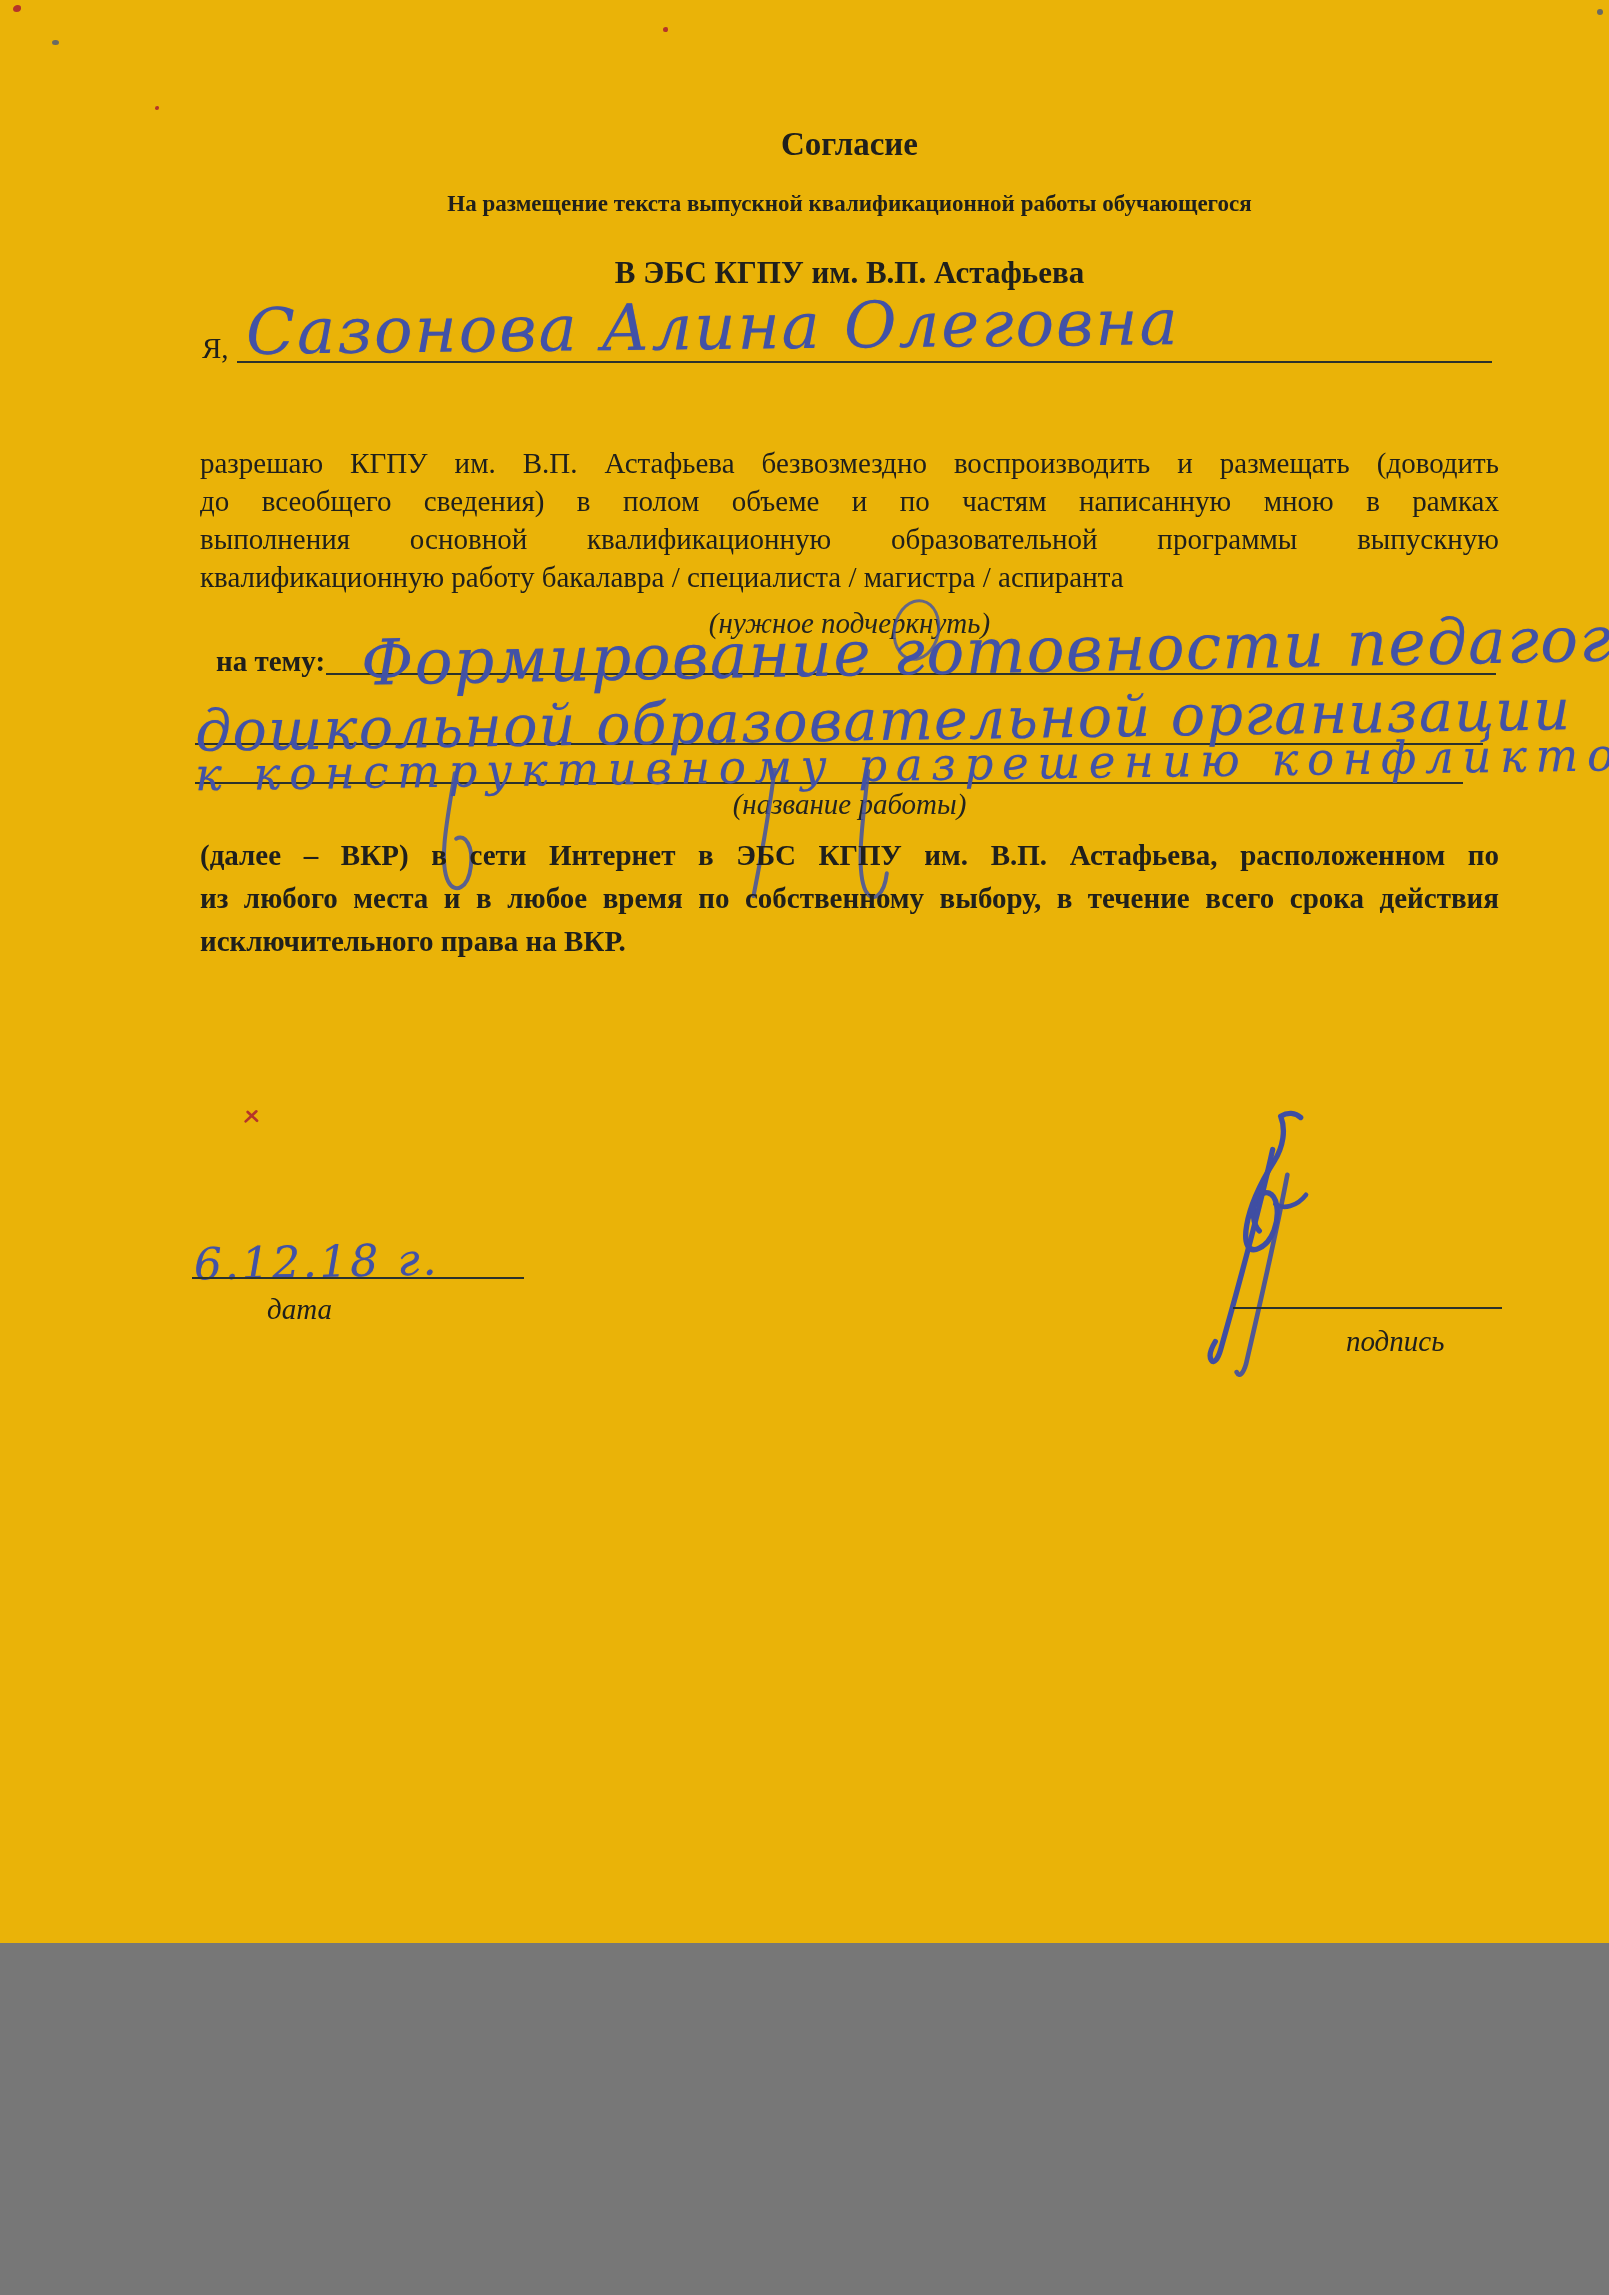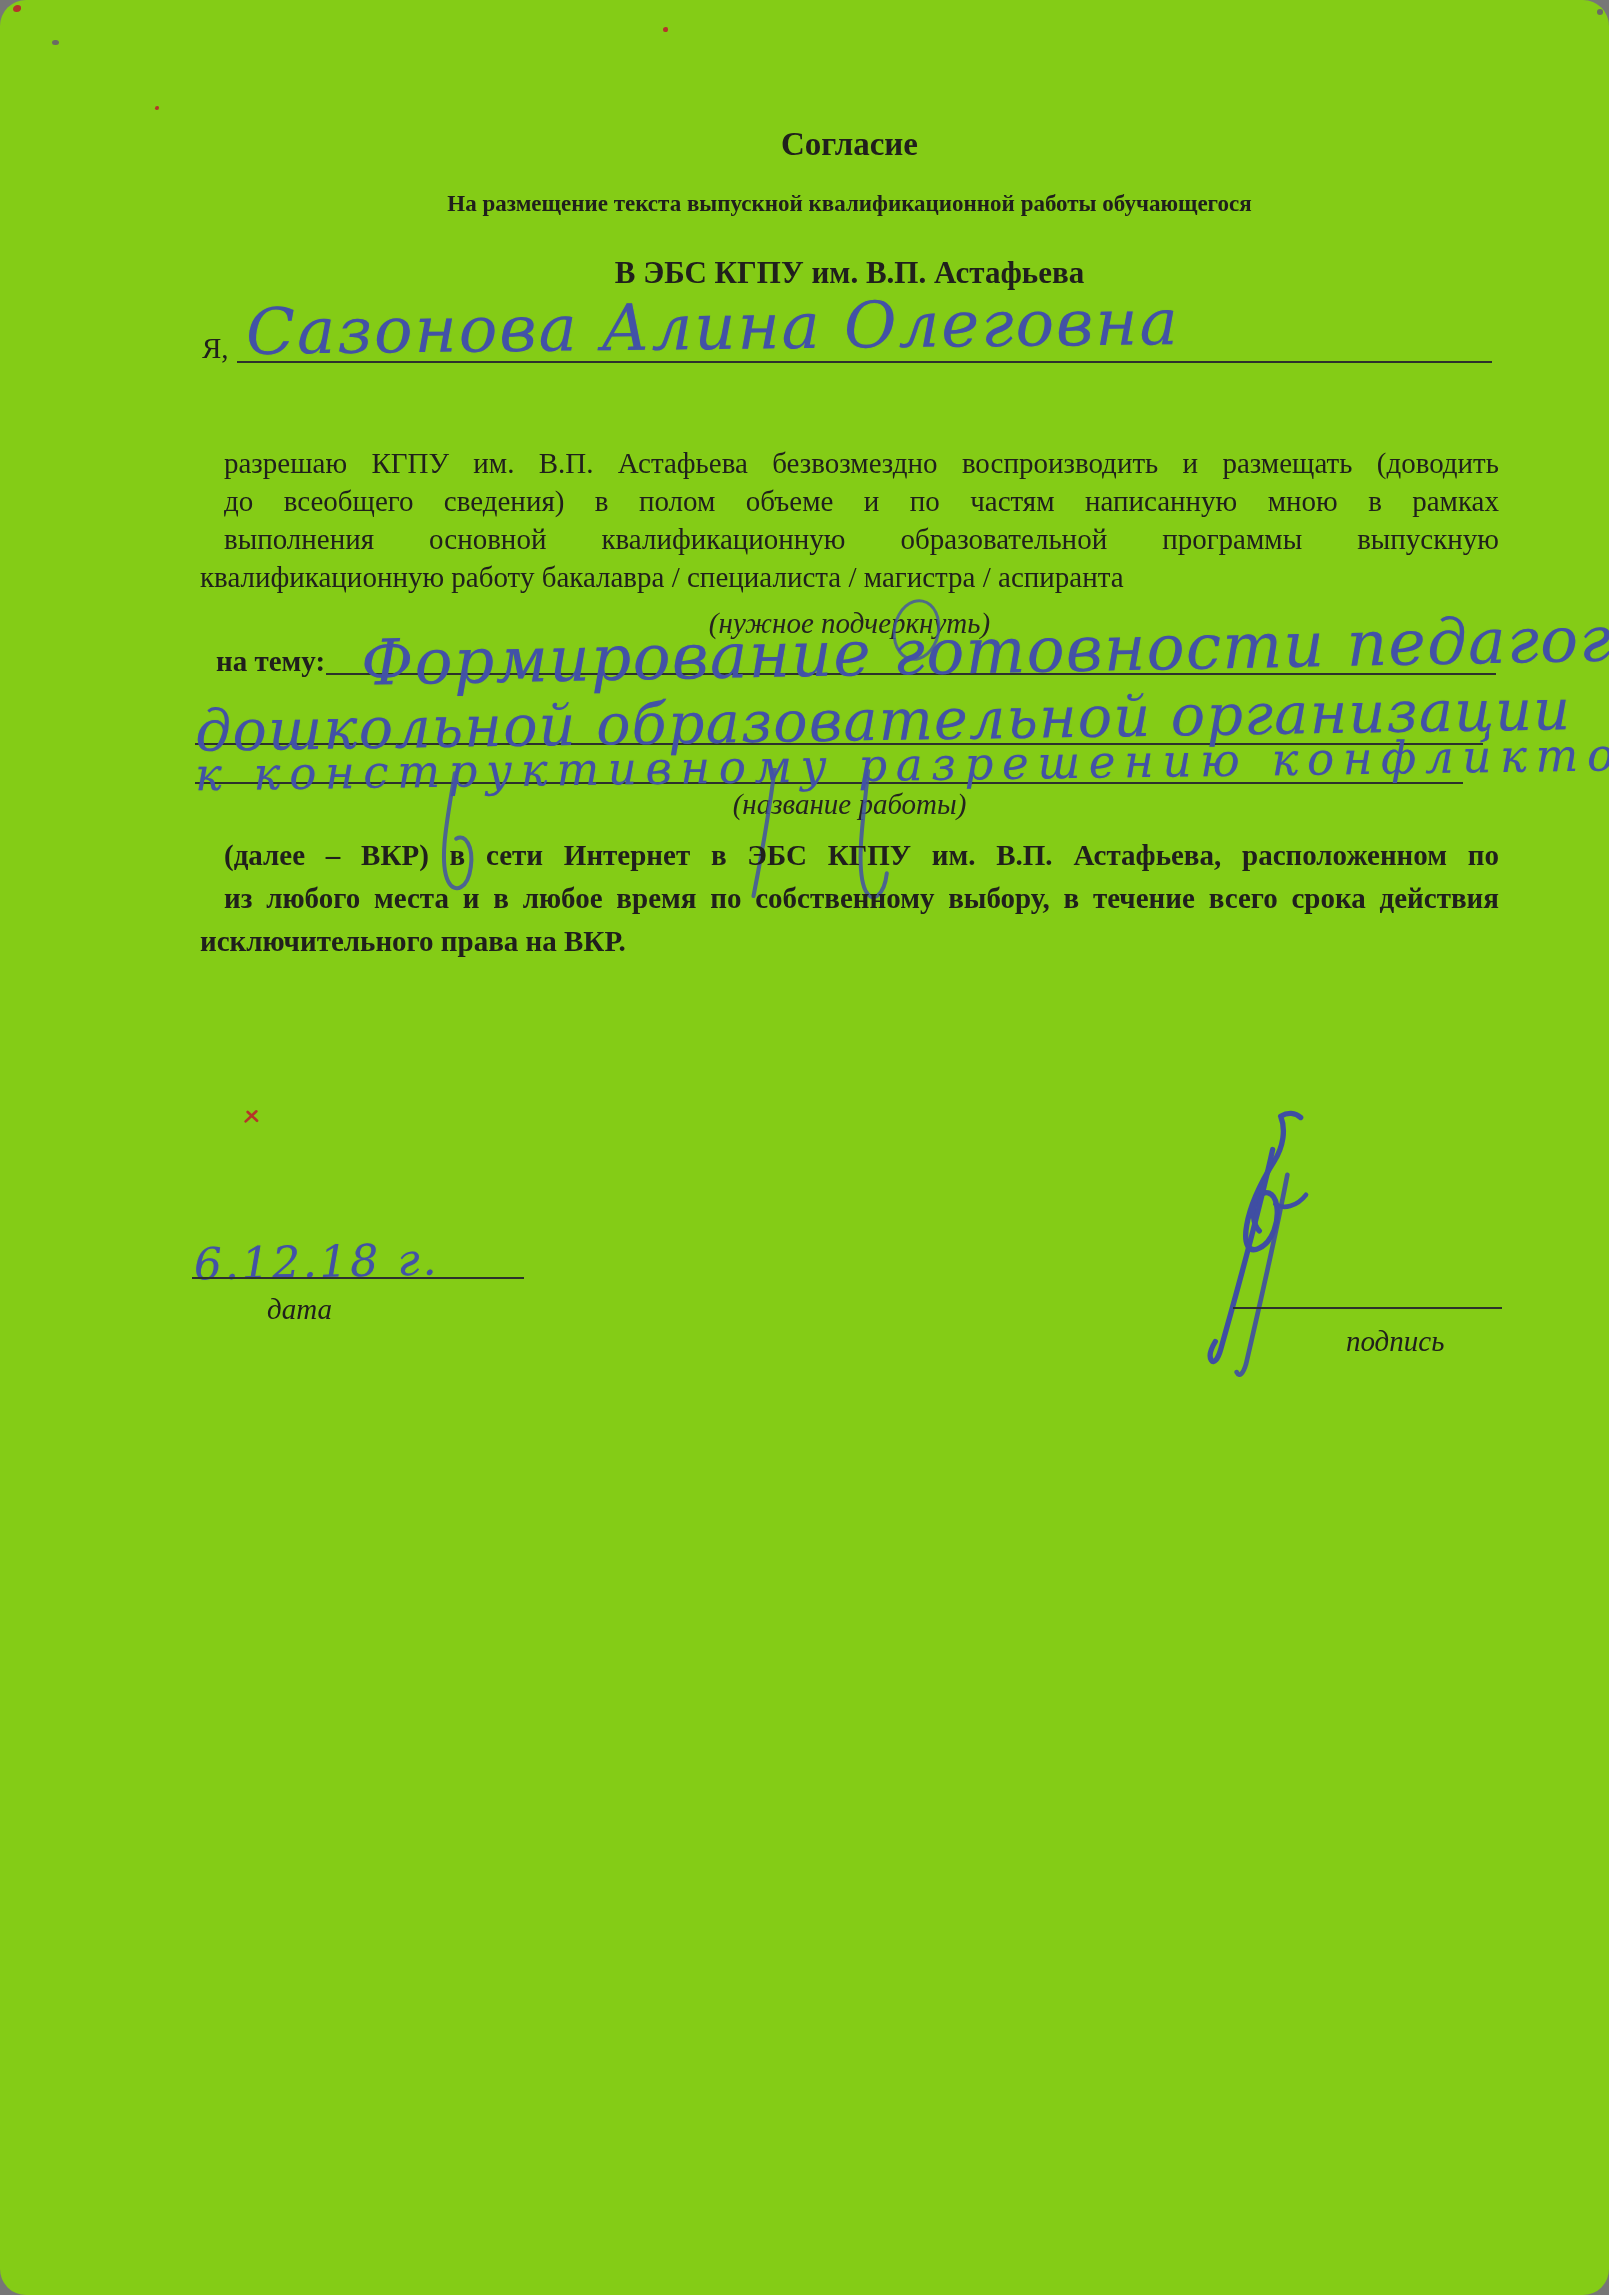--- a/index.html
+++ b/index.html
@@ -1,32 +1,32 @@
 <!DOCTYPE html>
 <html style="font-size:10.7px"><head>
 <meta charset="utf-8">
 <style>
   html,body{margin:0;padding:0;background:#777;}
   .page{
-    position:relative;width:1609px;height:2295px;overflow:hidden;
+    position:relative;width:1609px;height:1943px;overflow:hidden;
     background:radial-gradient(ellipse at 50% 38%, #f6f6f3 0%, #f3f3f0 55%, #ededeа 100%);
-    background-color:#84cc16;
-    font-family:"Liberation Serif", serif;color:#20201c;border-radius:26px;
+    background-color:#eab308;
+    font-family:"Liberation Serif", serif;color:#20201c;
   }
   .h{position:absolute;left:200px;width:1299px;text-align:center;font-weight:bold;}
   .title{top:126px;font-size:33px;}
   .sub1{top:191px;font-size:23px;}
   .sub2{top:255px;font-size:31px;}
   .print{position:absolute;font-size:29px;}
   .caption{position:absolute;left:200px;width:1299px;text-align:center;font-style:italic;font-size:29px;color:#24241f;}
   .para{position:absolute;left:200px;width:1299px;font-size:29px;}
   .p1{line-height:38px;}
   .p2{line-height:43px;font-weight:bold;}
   .p3{line-height:46px;}
-  .j{text-align:justify;text-align-last:justify;margin-left:24px;}
+  .j{text-align:justify;text-align-last:justify;}
   .indent{text-indent:75px;}
   .rule{position:absolute;height:2px;background:#2c322c;}
   .hw{
     position:absolute;font-family:"DejaVu Serif", serif;font-style:italic;
     color:#4252a6;white-space:nowrap;line-height:1;
     text-shadow:0 0 0.7px rgba(66,82,166,.45);
   }
   .hw-name{left:246px;top:295px;font-size:64px;letter-spacing:2px;transform:rotate(-0.6deg);}
   .hw-topic1{left:361px;top:619px;font-size:63px;letter-spacing:1.3px;transform:rotate(-1.1deg);}
   .hw-topic2{left:195px;top:692px;font-size:57px;letter-spacing:1.3px;transform:rotate(-0.9deg);}

